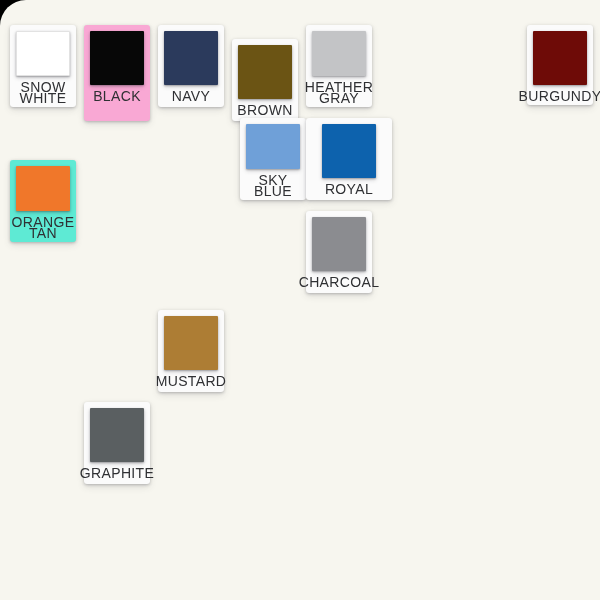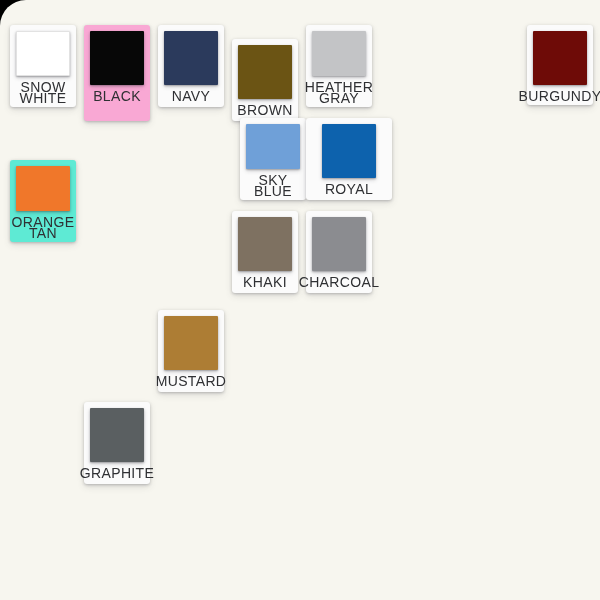--- a/index.html
+++ b/index.html
@@ -93,24 +93,20 @@
     </div>
     <div class="swatch-card" style="left: 240px; top: 118px; width: 66px; height: 82px; background: rgb(251, 251, 251);">
       <div class="chip" title="#6fa0d8" style="width: 54px; height: 54px; background: rgb(111, 160, 216);"></div>
       <div class="swatch-label" style="color: rgb(47, 48, 51);">SKY
 BLUE</div>
     </div>
     <div class="swatch-card" style="left: 306px; top: 118px; width: 86px; height: 82px; background: rgb(251, 251, 251);">
       <div class="chip" title="#0d62ad" style="width: 54px; height: 54px; background: rgb(13, 98, 173);"></div>
       <div class="swatch-label" style="color: rgb(47, 48, 51);">ROYAL</div>
     </div>
-    <div class="swatch-card" style="left: 232px; top: 211px; width: 66px; height: 82px; background: rgb(251, 251, 251);">
-      <div class="chip" title="#7e7161" style="width: 54px; height: 54px; background: rgb(126, 113, 97);"></div>
-      <div class="swatch-label" style="color: rgb(47, 48, 51);">KHAKI</div>
-    </div>
     <div class="swatch-card" style="left: 306px; top: 211px; width: 66px; height: 82px; background: rgb(251, 251, 251);">
       <div class="chip" title="#8b8c90" style="width: 54px; height: 54px; background: rgb(139, 140, 144);"></div>
       <div class="swatch-label" style="color: rgb(47, 48, 51);">CHARCOAL</div>
     </div>
     <div class="swatch-card" style="left: 158px; top: 310px; width: 66px; height: 82px; background: rgb(251, 251, 251);">
       <div class="chip" title="#ad7d34" style="width: 54px; height: 54px; background: rgb(173, 125, 52);"></div>
       <div class="swatch-label" style="color: rgb(47, 48, 51); text-align: center;">MUSTARD</div>
     </div>
     <div class="swatch-card" style="left: 84px; top: 402px; width: 66px; height: 82px; background: rgb(251, 251, 251);">
       <div class="chip" title="#5a5f61" style="width: 54px; height: 54px; background: rgb(90, 95, 97);"></div>

